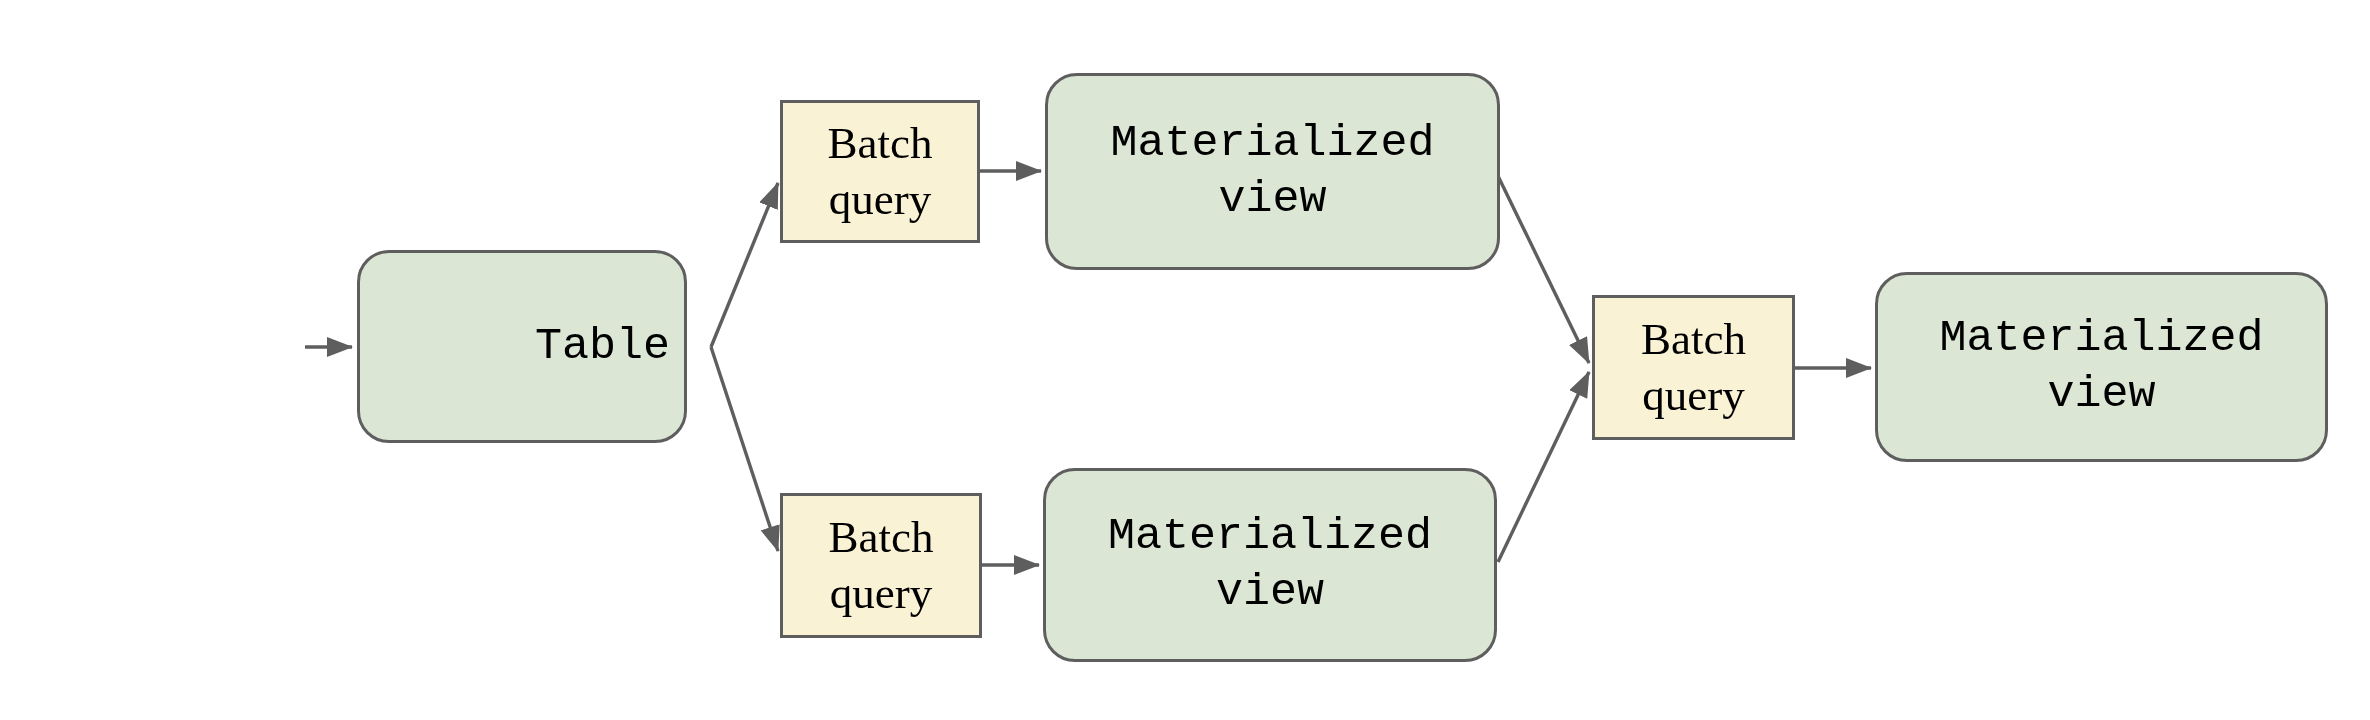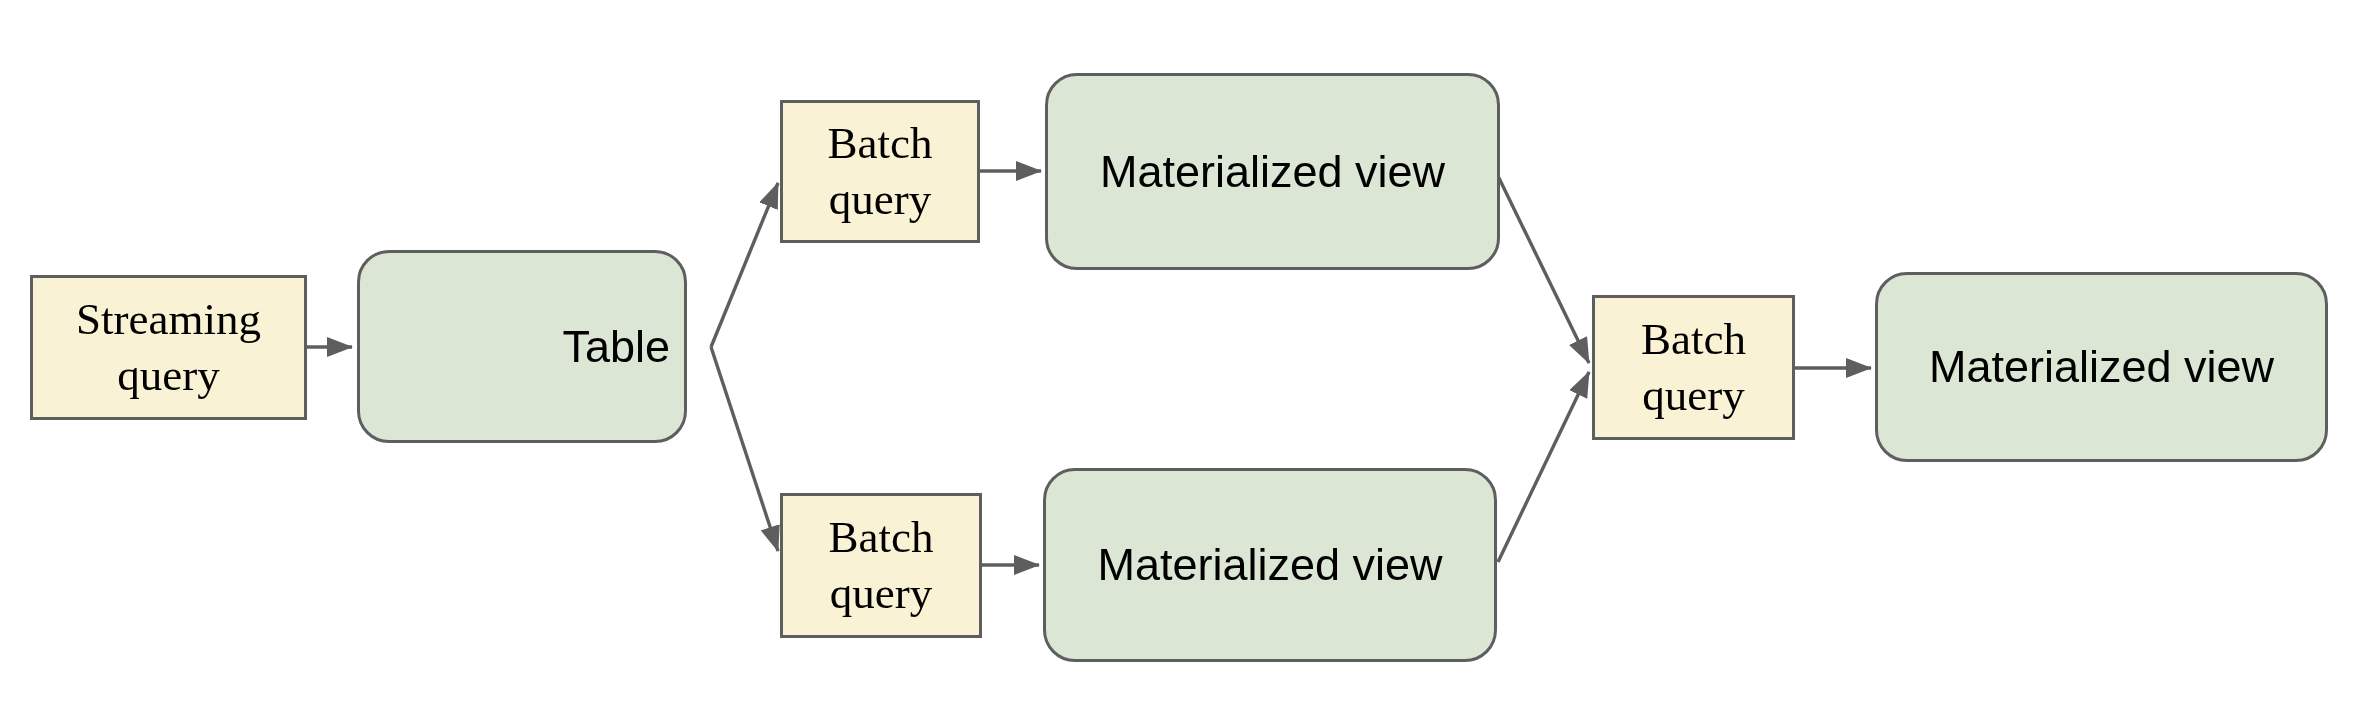--- a/index.html
+++ b/index.html
@@ -25,21 +25,21 @@
     position:absolute;
     box-sizing:border-box;
     border:3px solid var(--border);
     display:flex;align-items:center;justify-content:center;
     text-align:center;
     color:var(--text);
     font-size:45px;line-height:1.24;
     padding:0 14px;
   }
   .node.query{background:var(--fill-query);font-family:Liberation Serif, serif;}
-  .node.storage{background:var(--fill-storage);border-radius:32px;}
+  .node.storage{background:var(--fill-storage);border-radius:32px;font-family:Liberation Mono, monospace;}
   
   .n-streaming   {left:30px;   top:275px; width:277px; height:145px;}
   .n-table       {left:357px;  top:250px; width:330px; height:193px;justify-content:flex-end;}
   .n-batch-top   {left:780px;  top:100px; width:200px; height:143px;}
   .n-mv-top      {left:1045px; top:73px;  width:455px; height:197px;}
   .n-batch-bot   {left:780px;  top:493px; width:202px; height:145px;}
   .n-mv-bot      {left:1043px; top:468px; width:454px; height:194px;}
   .n-batch-final {left:1592px; top:295px; width:203px; height:145px;}
   .n-mv-final    {left:1875px; top:272px; width:453px; height:190px;}
 </style>
@@ -57,23 +57,20 @@
     <line x1="305" y1="347" x2="352" y2="347" marker-end="url(#arrowhead)"></line>
     <line x1="711" y1="347" x2="778" y2="183" marker-end="url(#arrowhead)"></line>
     <line x1="711" y1="347" x2="778" y2="551" marker-end="url(#arrowhead)"></line>
     <line x1="980" y1="171" x2="1041" y2="171" marker-end="url(#arrowhead)"></line>
     <line x1="982" y1="565" x2="1039" y2="565" marker-end="url(#arrowhead)"></line>
     <line x1="1498" y1="176" x2="1589" y2="363" marker-end="url(#arrowhead)"></line>
     <line x1="1498" y1="562" x2="1589" y2="372" marker-end="url(#arrowhead)"></line>
     <line x1="1795" y1="368" x2="1871" y2="368" marker-end="url(#arrowhead)"></line>
   </svg>
 
-  <div class="node query n-streaming">
-    <span>Streaming query</span>
-  </div>
 
   <div class="node storage n-table">
     <span>Table</span>
   </div>
 
   <div class="node query n-batch-top">
     <span>Batch query</span>
   </div>
 
   <div class="node storage n-mv-top">

